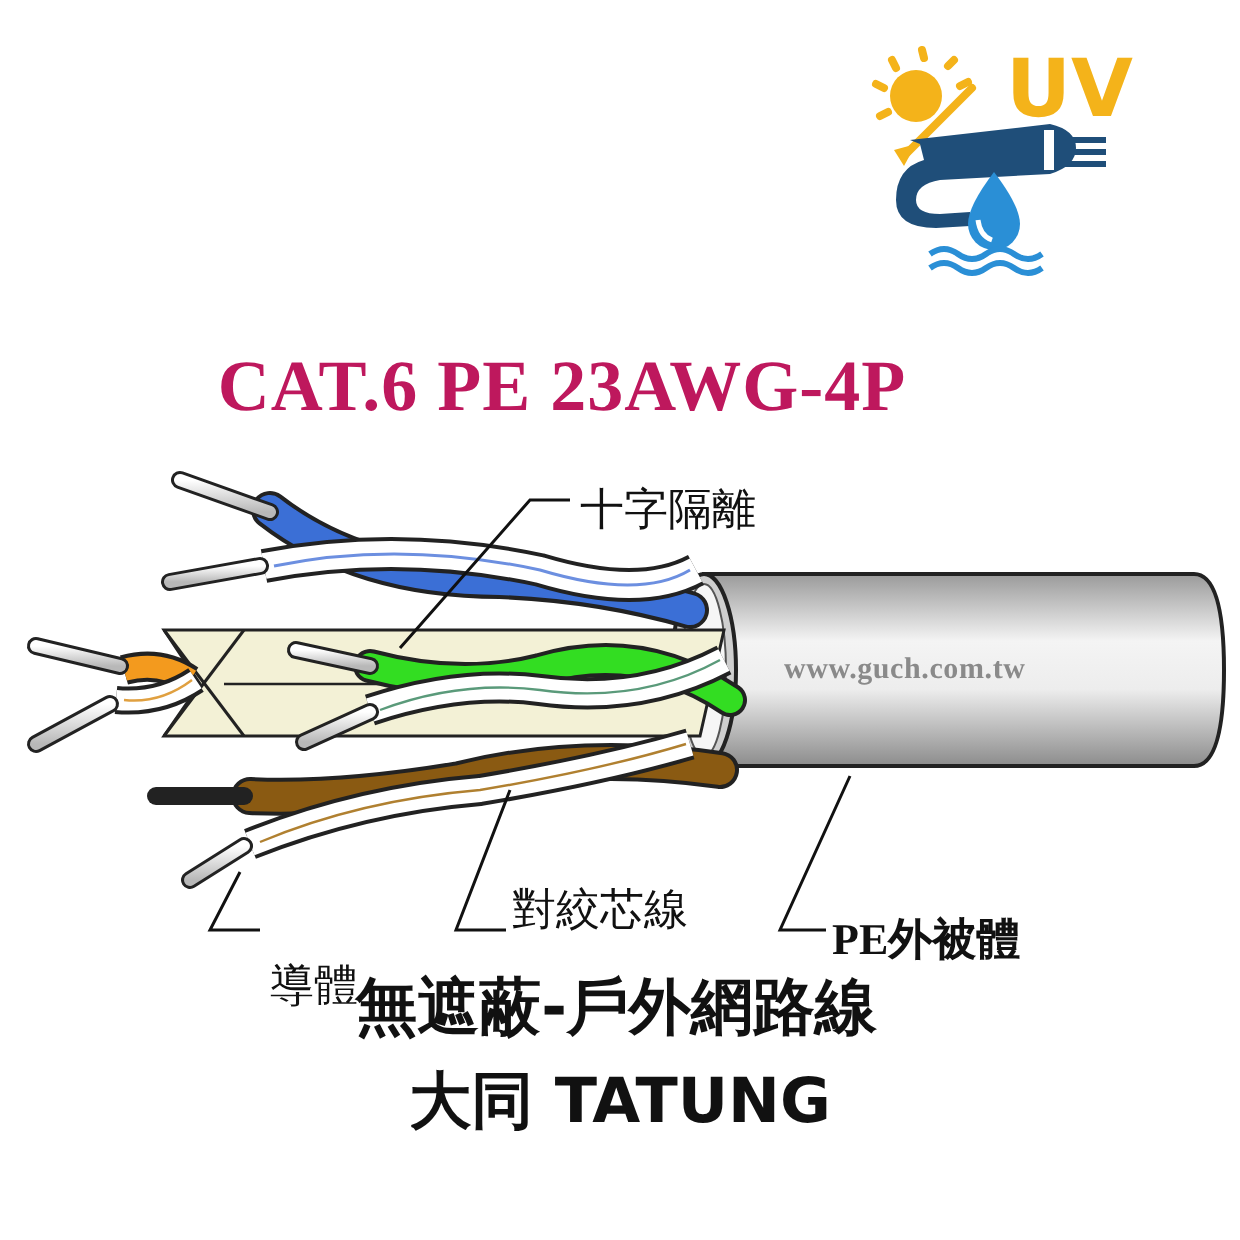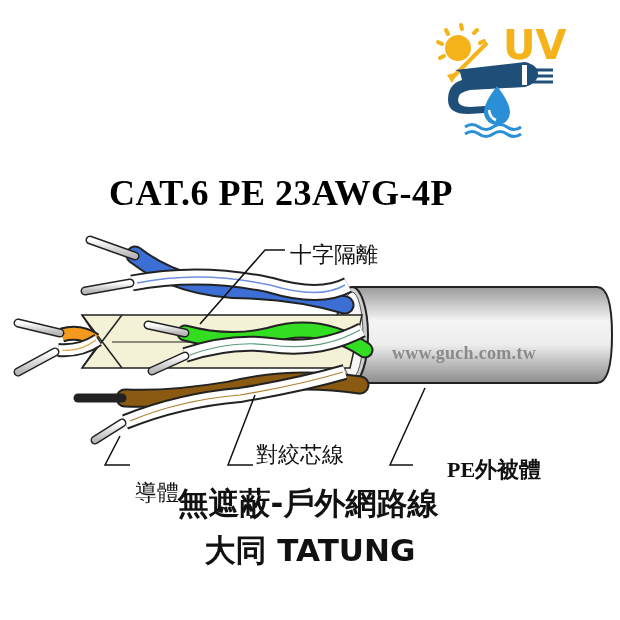--- a/index.html
+++ b/index.html
@@ -1,24 +1,24 @@
 <!DOCTYPE html>
 <html><head>
 <meta charset="utf-8">
 <style>
   html,body{margin:0;padding:0;background:#ffffff;}
   body{width:620px;height:620px;position:relative;overflow:hidden;font-family:"DejaVu Sans",sans-serif;}
   .abs{position:absolute;}
-  #title{left:0;width:620px;top:172px;text-align:center;font-family:"Liberation Serif","DejaVu Serif",serif;font-weight:bold;font-size:36px;color:#000000;letter-spacing:0.5px;padding-left:0;box-sizing:border-box;}
+  #title{left:0;width:620px;top:172px;text-align:center;font-family:"Liberation Serif","DejaVu Serif",serif;font-weight:bold;font-size:36px;color:#be185d;letter-spacing:0.5px;padding-left:0;box-sizing:border-box;}
   #title span{margin-left:-58px;}
   .lbl{font-size:22px;color:#111;font-family:"DejaVu Sans",sans-serif;}
-  .lbl-serif{font-family:"Liberation Serif","DejaVu Serif",serif;font-weight:bold;margin-left:31px;}
+  .lbl-serif{font-family:"Liberation Serif","DejaVu Serif",serif;font-weight:bold;}
   #subtitle1{left:0;width:616px;top:483px;text-align:center;font-size:31px;font-weight:bold;color:#111;}
   #subtitle2{left:0;width:620px;top:530px;text-align:center;font-size:31px;font-weight:bold;color:#111;}
-  #website{left:392px;top:327px;font-family:"Liberation Serif","DejaVu Serif",serif;font-weight:bold;font-size:18px;color:#8a8a8a;letter-spacing:0.3px;margin-top:16px;}
+  #website{left:392px;top:327px;font-family:"Liberation Serif","DejaVu Serif",serif;font-weight:bold;font-size:15px;color:#8a8a8a;letter-spacing:0.3px;}
   #uv-text{left:503px;top:22px;font-family:"DejaVu Sans",sans-serif;font-weight:bold;font-size:40px;color:#f4b31a;}
   svg{position:absolute;left:0;top:0;}
 </style>
 </head>
 <body>
 
 <svg width="620" height="620" viewBox="0 0 620 620">
   <defs>
     <linearGradient id="jacketGrad" x1="0" y1="0" x2="0" y2="1">
       <stop offset="0" stop-color="#9a9a9a"></stop>

